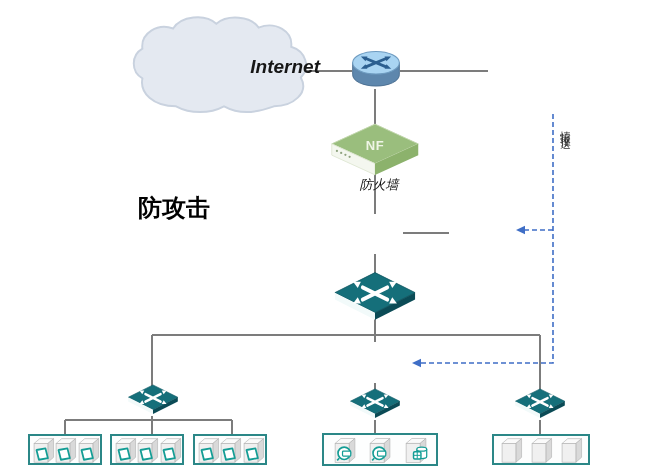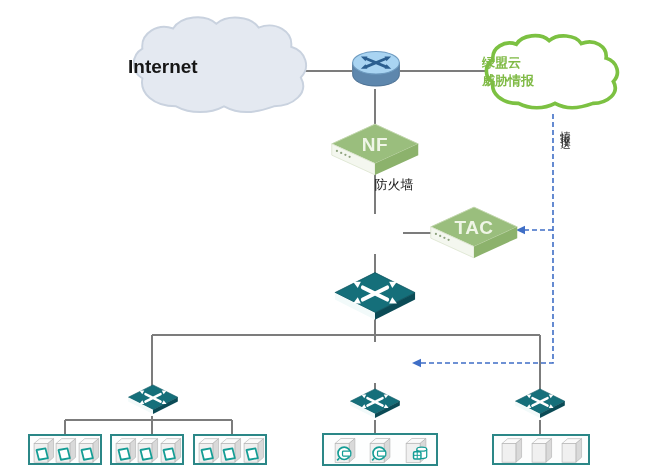--- a/index.html
+++ b/index.html
@@ -9,37 +9,37 @@
   .dashed{fill:none;stroke:var(--dashed-blue,#3F6EC6);stroke-width:1.6;stroke-dasharray:5 3;}
   .bluearrow{fill:var(--dashed-blue,#3F6EC6);}
   .node{position:absolute;}
   .node svg{display:block;width:100%;height:100%;}
   
   .app-top{fill:var(--appliance-green,#9ABE7D);stroke:#C3D7AF;stroke-width:1;}
   .app-left{fill:var(--appliance-face,#F4F7EF);stroke:#D9E3CC;stroke-width:.8;}
   .app-right{fill:var(--appliance-side,#8CB26C);}
   .app-dot{fill:#8FA37F;}
   .appliance-label{position:absolute;left:50%;top:41%;transform:translate(-50%,-50%);
-    font-size:19px;font-weight:bold;color:var(--device-label,#EFF5E6);letter-spacing:.5px;}
+    font-size:13px;font-weight:bold;color:var(--device-label,#EFF5E6);letter-spacing:.5px;}
   
   .sw-top{fill:var(--switch-teal,#156F7A);stroke:#0C5560;stroke-width:1;}
   .sw-left{fill:var(--switch-face,#F2FAFA);}
   .sw-right{fill:var(--switch-dark,#0B4B56);}
   .sw-x{stroke:#fff;stroke-width:4.5;stroke-linecap:round;fill:none;}
   .sw-head{fill:#fff;}
   
   .rt-body{fill:var(--router-body,#5E87AD);stroke:#46698C;stroke-width:1;}
   .rt-top{fill:var(--router-top,#A9D4F2);stroke:#6E9BC0;stroke-width:1.2;}
   .rt-x{stroke:var(--router-arrow,#2C5F90);stroke-width:3.2;stroke-linecap:round;fill:none;}
   .rt-head{fill:var(--router-arrow,#2C5F90);}
   
   .cloud-internet{fill:var(--internet-cloud-fill,#E4E9F1);stroke:var(--internet-cloud-stroke,#C9D2DF);stroke-width:2;}
   .cloud-green{fill:#FFFFFF;stroke:var(--threat-cloud-stroke,#7CC142);stroke-width:5;}
   .cloud-label{position:absolute;left:0;top:0;width:100%;height:100%;display:flex;
-    flex-direction:column;align-items:flex-start;justify-content:center;}
+    flex-direction:column;align-items:flex-end;justify-content:center;font-style:italic;}
   .internet-text{font-size:19px;font-weight:bold;color:#161616;margin-top:4px;}
   .threat-text{font-size:13px;font-weight:bold;color:var(--threat-text,#7FBA45);line-height:1.35;text-align:center;}
   
   .caption{position:absolute;font-size:13px;color:var(--text-dark,#111);text-align:center;}
   .zone{position:absolute;font-size:24px;font-weight:bold;color:#000;}
   .vtext{position:absolute;writing-mode:vertical-rl;font-size:10.5px;color:#333;letter-spacing:3px;}
   
   .group{position:absolute;border:2px solid var(--group-border,#2B8787);background:#FDFEFE;
     display:flex;align-items:center;justify-content:space-evenly;box-sizing:border-box;}
   .group .srv{flex:0 0 auto;}
@@ -111,48 +111,34 @@
         <span class="internet-text">Internet</span>
       </div>
   </div>
 
   <div class="node" style="left:350px;top:48px;width:52px;height:45px;">
     <svg viewBox="0 0 60 52">
         <use href="#router-shape"></use>
       </svg>
   </div>
 
-  <div class="node" style="left:482px;top:24px;width:146px;height:96px;">
-    <svg viewBox="0 0 200 110">
-        <use href="#cloud-path" class="cloud-green"></use>
-      </svg>
-    <div class="cloud-label threat-text">
-      <span>绿盟云</span>
-      <span>威胁情报</span>
-    </div>
-  </div>
 
   <div class="vtext" style="left:559px;top:122px;">情报推送</div>
 
+  <div class="zone" style="left:138px;top:192px;">防攻击</div>
 
   <div class="node" style="left:328px;top:122px;width:94px;height:55px;">
     <svg viewBox="0 0 100 58">
         <use href="#appliance-shape"></use>
       </svg>
     <span class="appliance-label">NF</span>
   </div>
-  <div class="caption" style="left:359px;top:176px;width:70px;">防火墙</div>
-
-
-  <div class="node" style="left:427px;top:205px;width:94px;height:55px;">
-    <svg viewBox="0 0 100 58">
-        <use href="#appliance-shape"></use>
-      </svg>
-    <span class="appliance-label">TAC</span>
-  </div>
+  <div class="caption" style="left:344px;top:176px;width:70px;font-style:italic;">防火墙</div>
+
+
 
   <div class="node" style="left:331px;top:270px;width:88px;height:54px;">
     <svg viewBox="0 0 100 62">
         <use href="#switch-shape"></use>
       </svg>
   </div>
 
 
   <div class="node" style="left:126px;top:383px;width:54px;height:34px;">
     <svg viewBox="0 0 100 62">

